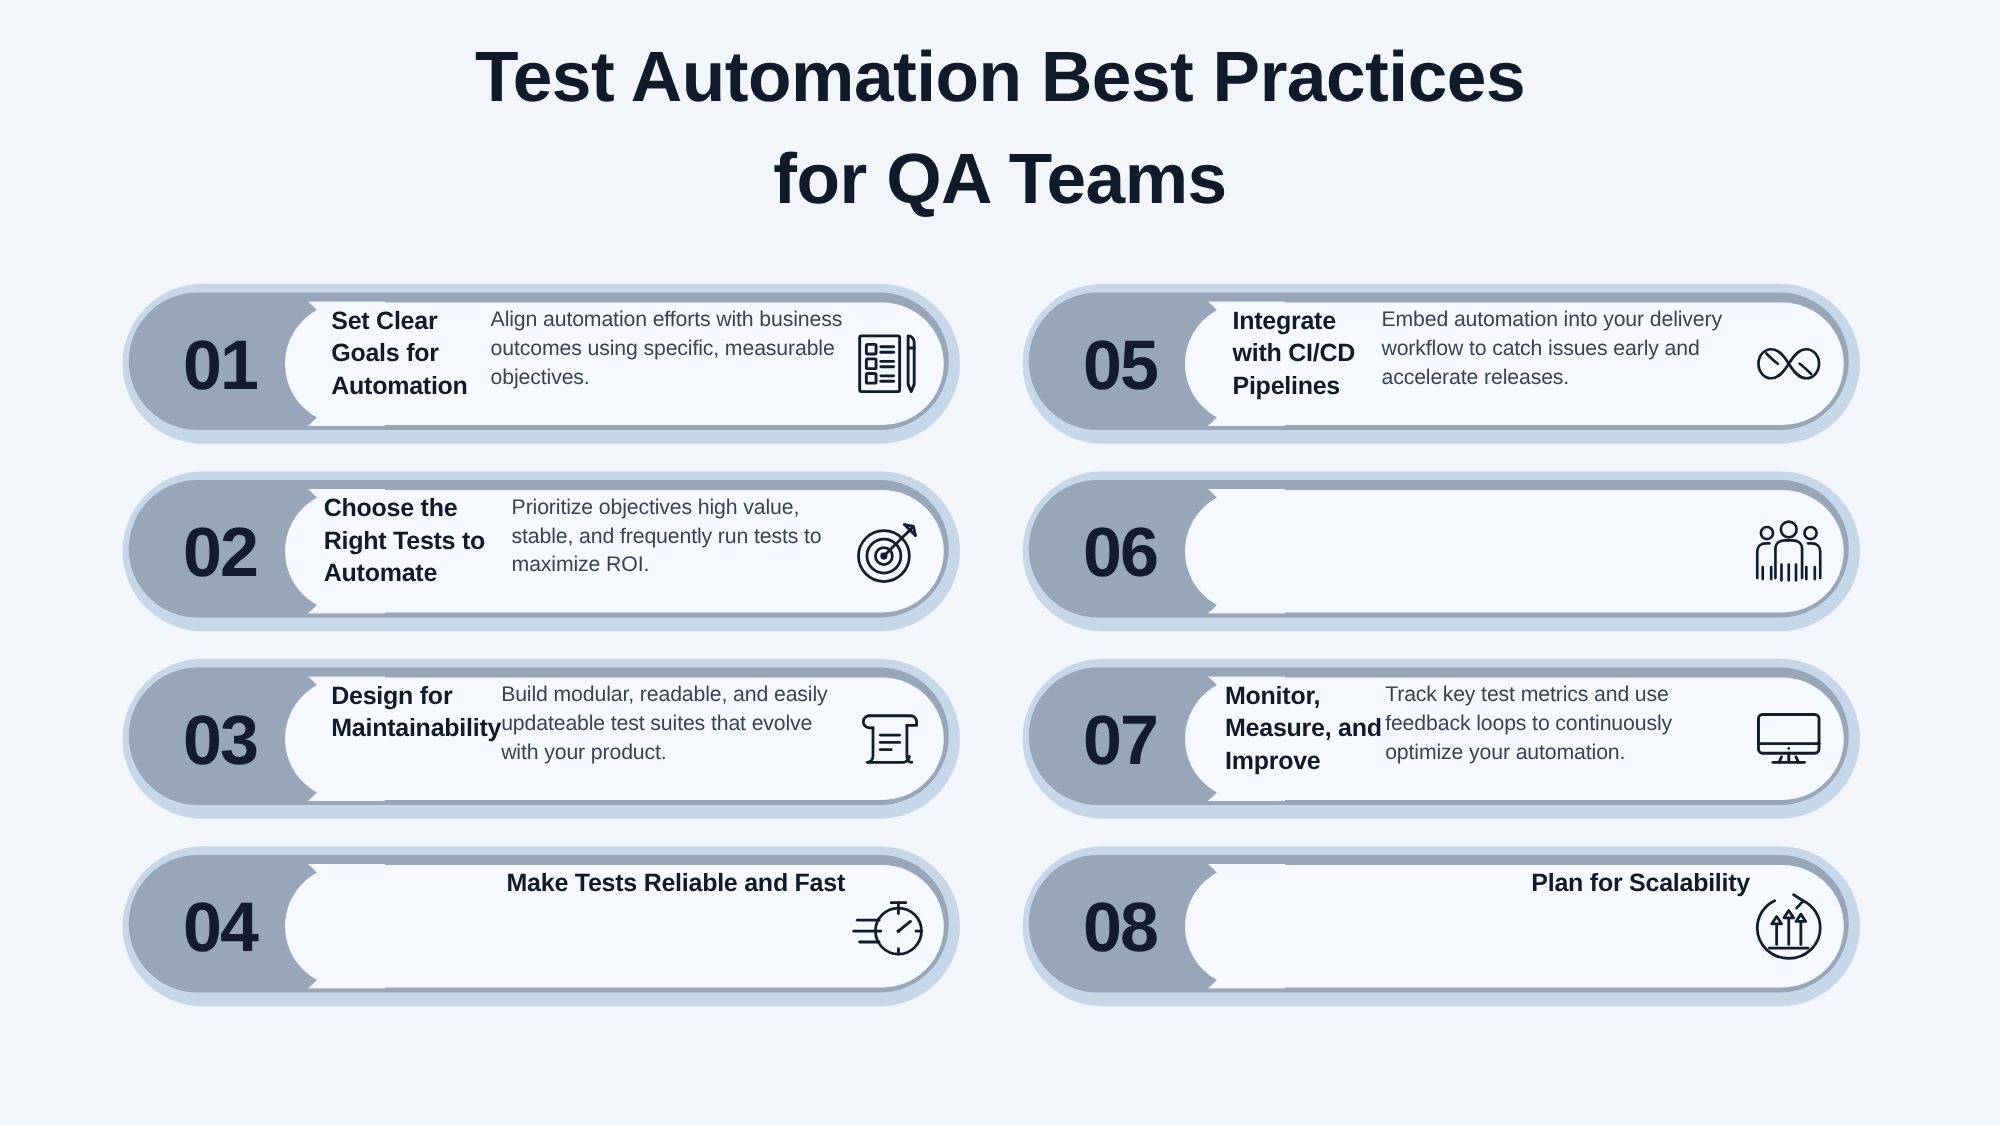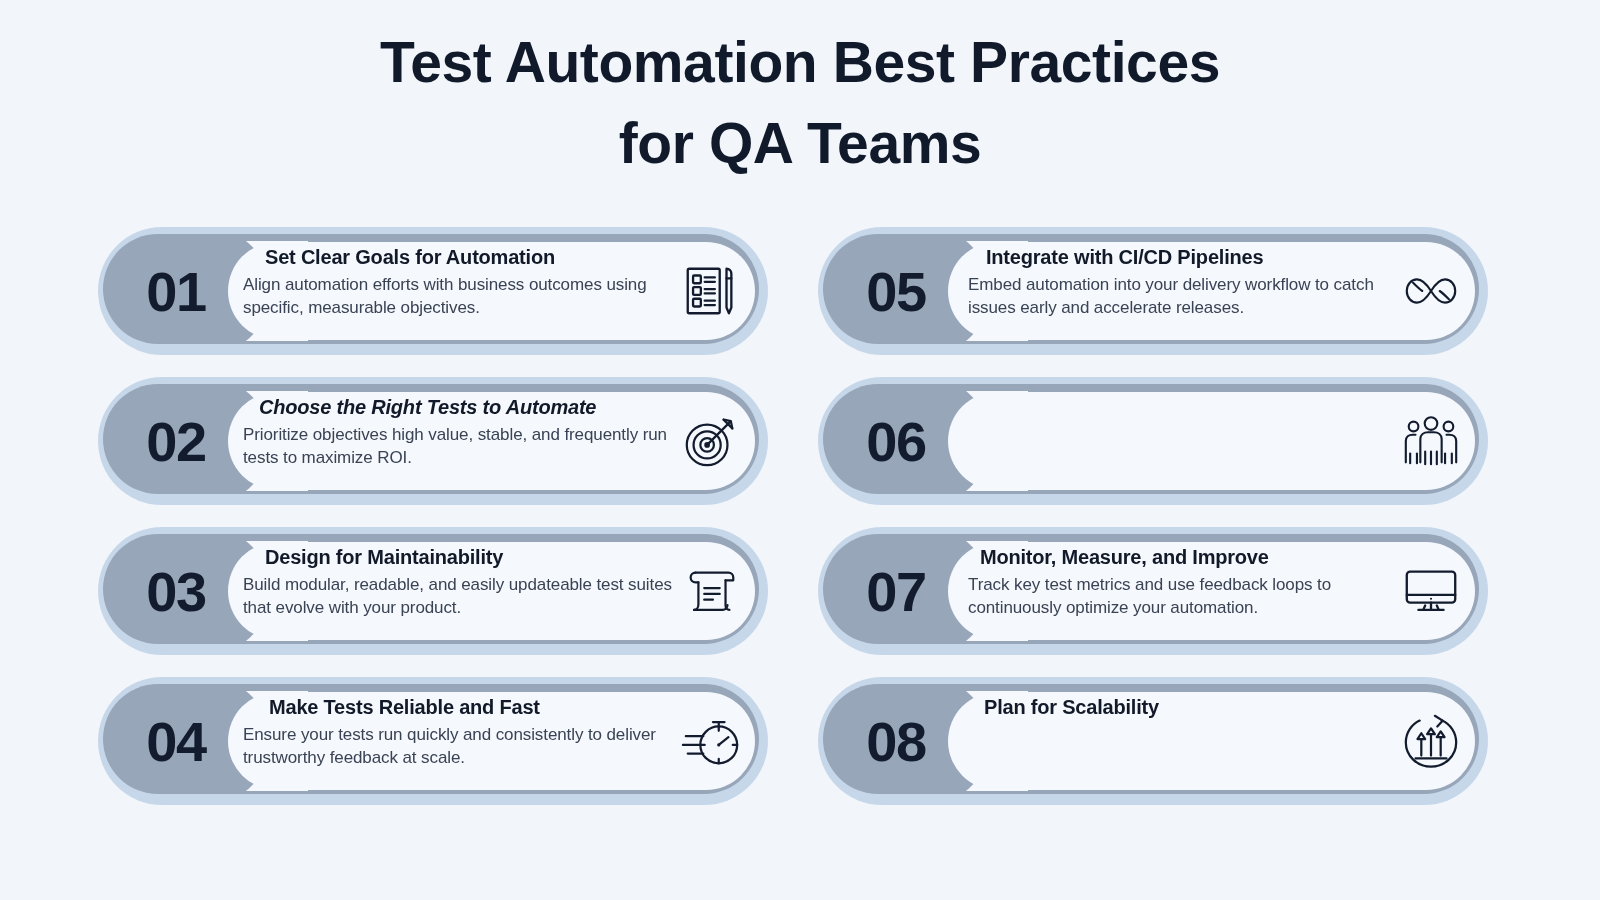--- a/index.html
+++ b/index.html
@@ -85,42 +85,42 @@
     color:#131c2e;
     z-index:4;
     padding-left:28px;
   }
 
   
   .text {
     position:absolute;
     left:145px; top:17px; right:92px; bottom:14px;
     z-index:3;
-    display:flex; flex-direction:column; justify-content:flex-start;
+    display:flex; justify-content:flex-end;
   }
   .card-title {
     font-family:"Liberation Sans", sans-serif;
     font-weight:bold;
     font-size:20px;
     line-height:26px;
     letter-spacing:-0.2px;
     color:#121a29;
     margin-bottom:3px;
   }
   .card-desc {
     font-family:"Liberation Sans", sans-serif;
     font-weight:normal;
     font-size:17px;
     line-height:23px;
     letter-spacing:-0.1px;
     color:#3a4354;
   }
   
   .t-indent-1 .card-title { margin-left:22px; }
-  .t-indent-2 .card-title { margin-left:16px;font-style:italic; }
+  .t-indent-2 .card-title { margin-left:16px; }
   .t-indent-3 .card-title { margin-left:22px; }
   .t-indent-4 .card-title { margin-left:26px; }
   .t-indent-5 .card-title { margin-left:18px; }
   .t-indent-6 .card-title { margin-left:16px; }
   .t-indent-7 .card-title { margin-left:12px; }
   .t-indent-8 .card-title { margin-left:16px; }
   .card-right .text { left:150px; right:88px; }
 
   
   .icon {
@@ -317,21 +317,20 @@
       <div class="body"></div>
       <div class="panel"></div>
       <div class="bite">
         <svg viewBox="0 0 92 100" preserveAspectRatio="none" aria-hidden="true">
           <path d="M92 0 H30 C30 0 58 22 58 50 C58 78 30 100 30 100 H92 Z" fill="#f5f8fc"></path>
         </svg>
       </div>
       <div class="num">04</div>
       <div class="text">
         <div class="card-title">Make Tests Reliable and Fast</div>
-        <div class="card-desc">Ensure your tests run quickly and consistently to deliver trustworthy feedback at scale.</div>
       </div>
       <div class="icon">
         <svg viewBox="0 0 64 64" fill="none" stroke="#131c2e" stroke-width="2.3" stroke-linecap="round" stroke-linejoin="round">
           <circle cx="40" cy="36" r="19"></circle>
           <line x1="40" y1="36" x2="50" y2="28"></line>
           <circle cx="40" cy="36" r="1.6" fill="#131c2e" stroke="none"></circle>
           <line x1="40" y1="17" x2="40" y2="21.5"></line>
           <line x1="40" y1="50.5" x2="40" y2="55"></line>
           <line x1="21" y1="36" x2="25.5" y2="36"></line>
           <line x1="54.5" y1="36" x2="59" y2="36"></line>

